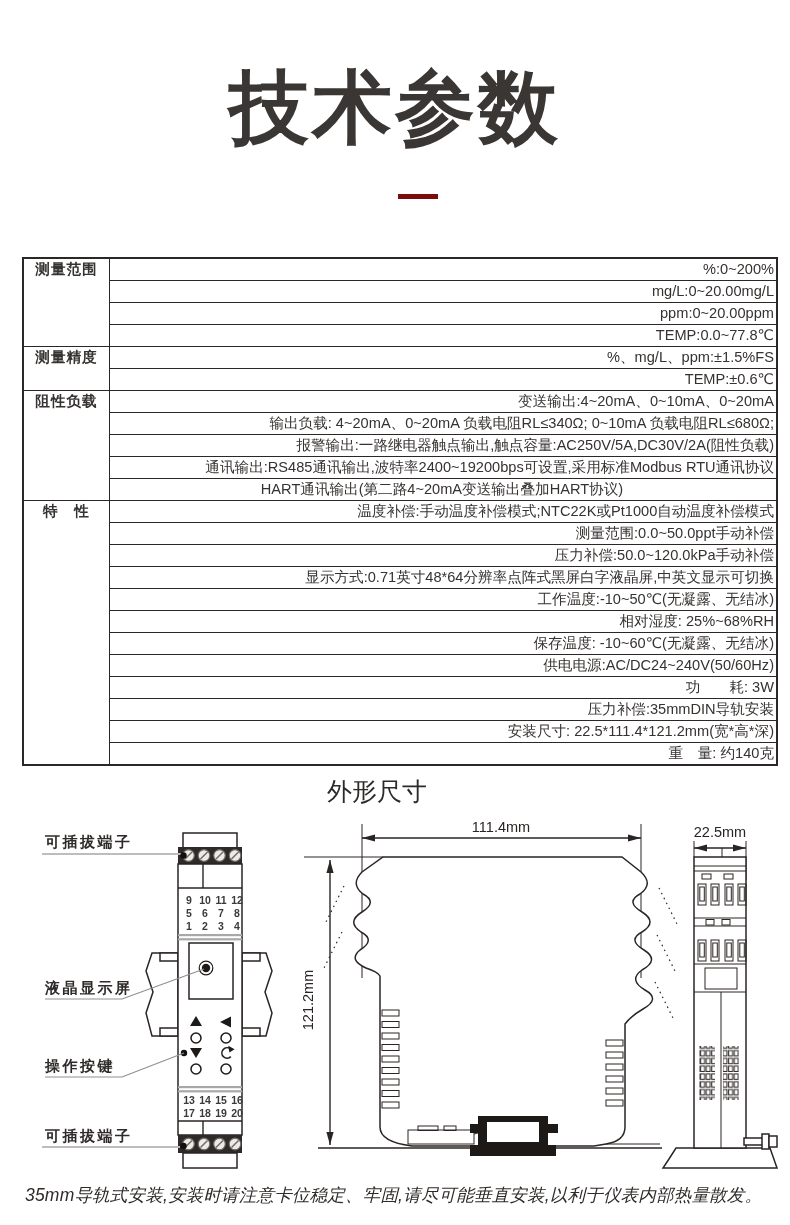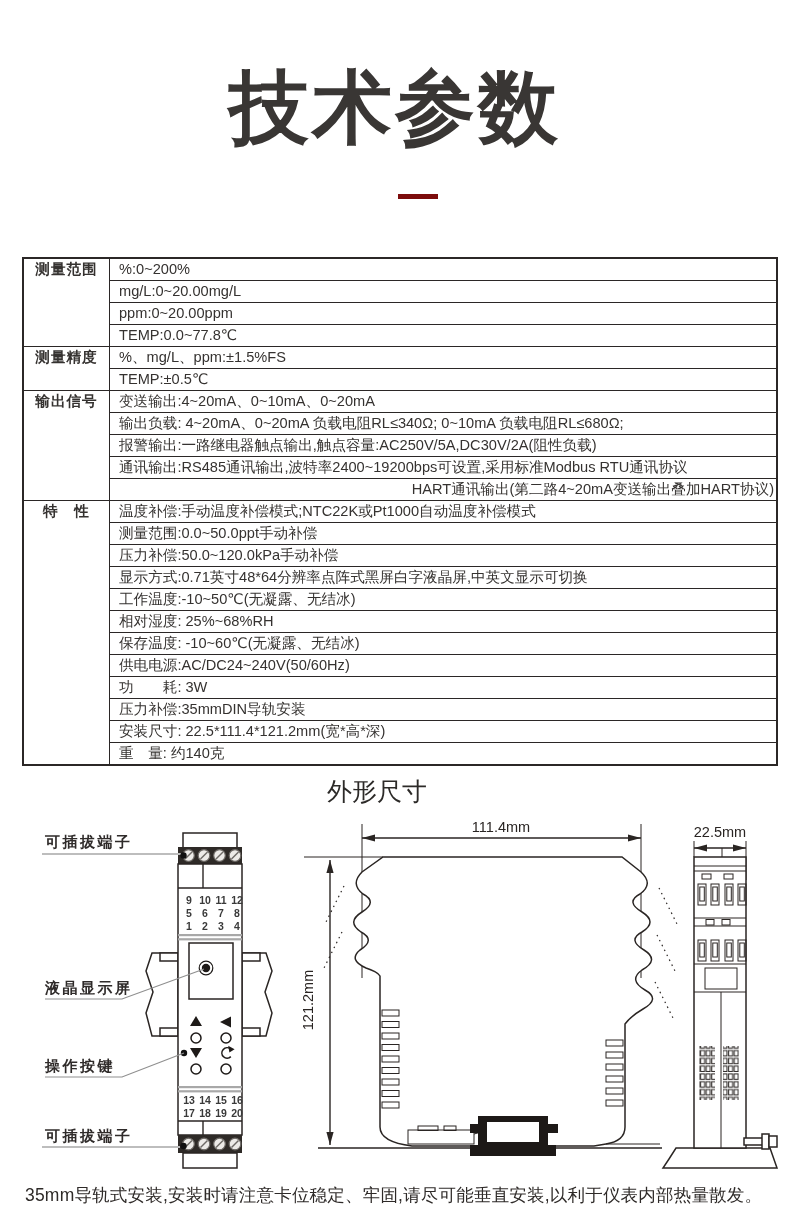--- a/index.html
+++ b/index.html
@@ -10,26 +10,26 @@
          font-size:80px;font-weight:900;letter-spacing:3px;color:#393634;}
   .title-underline{position:absolute;top:194px;left:398px;width:40px;height:5px;
          background:var(--accent);}
   table.spec{position:absolute;top:257px;left:22px;width:756px;border-collapse:collapse;
          table-layout:fixed;font-size:14.6px;color:#353230;}
   table.spec,table.spec th,table.spec td{border:1.6px solid #2b2726;}
   table.spec{border-width:2px;}
   table.spec th{width:85px;font-weight:bold;text-align:center;vertical-align:top;
          padding:0;line-height:21px;letter-spacing:1px;border-bottom:none;}
   table.spec td{height:21px;line-height:21px;padding:0 2px 0 9px;white-space:nowrap;
-         overflow:hidden;text-align:left;}
-  table.spec td.center{text-align:right;padding-left:0;}
+         overflow:hidden;text-align:right;}
+  table.spec td.center{text-align:center;padding-left:0;}
   .section-heading{position:absolute;top:775px;left:0;width:100%;text-align:center;
          font-size:25px;color:#2c2a28;transform:translateX(-18px);}
   .footer{position:absolute;top:1183px;left:25px;width:760px;font-size:17.5px;
-         color:#2e2a28;letter-spacing:0.2px;white-space:nowrap;}
+         color:#2e2a28;letter-spacing:0.2px;white-space:nowrap;font-style:italic;}
   svg.drawing{position:absolute;top:800px;left:0;}
   .ln{stroke:#2a2523;stroke-width:1.4;fill:none;}
   .thin{stroke:#2a2523;stroke-width:1;fill:none;}
   .fillw{fill:#ffffff;stroke:#2a2523;stroke-width:1.5;}
   .dark{fill:#2e2a27;stroke:none;}
   .grayband{fill:#a8a8a8;stroke:none;}
   .num{font:bold 10.5px "Liberation Sans","DejaVu Sans",sans-serif;fill:#3a3a3a;text-anchor:middle;}
   .lbl{font:bold 15px "Liberation Sans","DejaVu Sans",sans-serif;fill:#2f2b2a;letter-spacing:2.5px;}
   .dim{font:14.5px "Liberation Sans","DejaVu Sans",sans-serif;fill:#2a2523;}
   .leader{stroke:#8f8f8f;stroke-width:1.2;fill:none;}
@@ -59,24 +59,24 @@
           <td>ppm:0~20.00ppm</td>
         </tr>
         <tr>
           <td>TEMP:0.0~77.8℃</td>
         </tr>
         <tr>
           <th rowspan="2">测量精度</th>
           <td>%、mg/L、ppm:±1.5%FS</td>
         </tr>
         <tr>
-          <td>TEMP:±0.5℃</td>
-        </tr>
-        <tr>
-          <th rowspan="5">输出信号</th>
+          <td>TEMP:±0.6℃</td>
+        </tr>
+        <tr>
+          <th rowspan="5">阻性负载</th>
           <td>变送输出:4~20mA、0~10mA、0~20mA</td>
         </tr>
         <tr>
           <td>输出负载: 4~20mA、0~20mA 负载电阻RL≤340Ω; 0~10mA 负载电阻RL≤680Ω;</td>
         </tr>
         <tr>
           <td>报警输出:一路继电器触点输出,触点容量:AC250V/5A,DC30V/2A(阻性负载)</td>
         </tr>
         <tr>
           <td>通讯输出:RS485通讯输出,波特率2400~19200bps可设置,采用标准Modbus RTU通讯协议</td>

